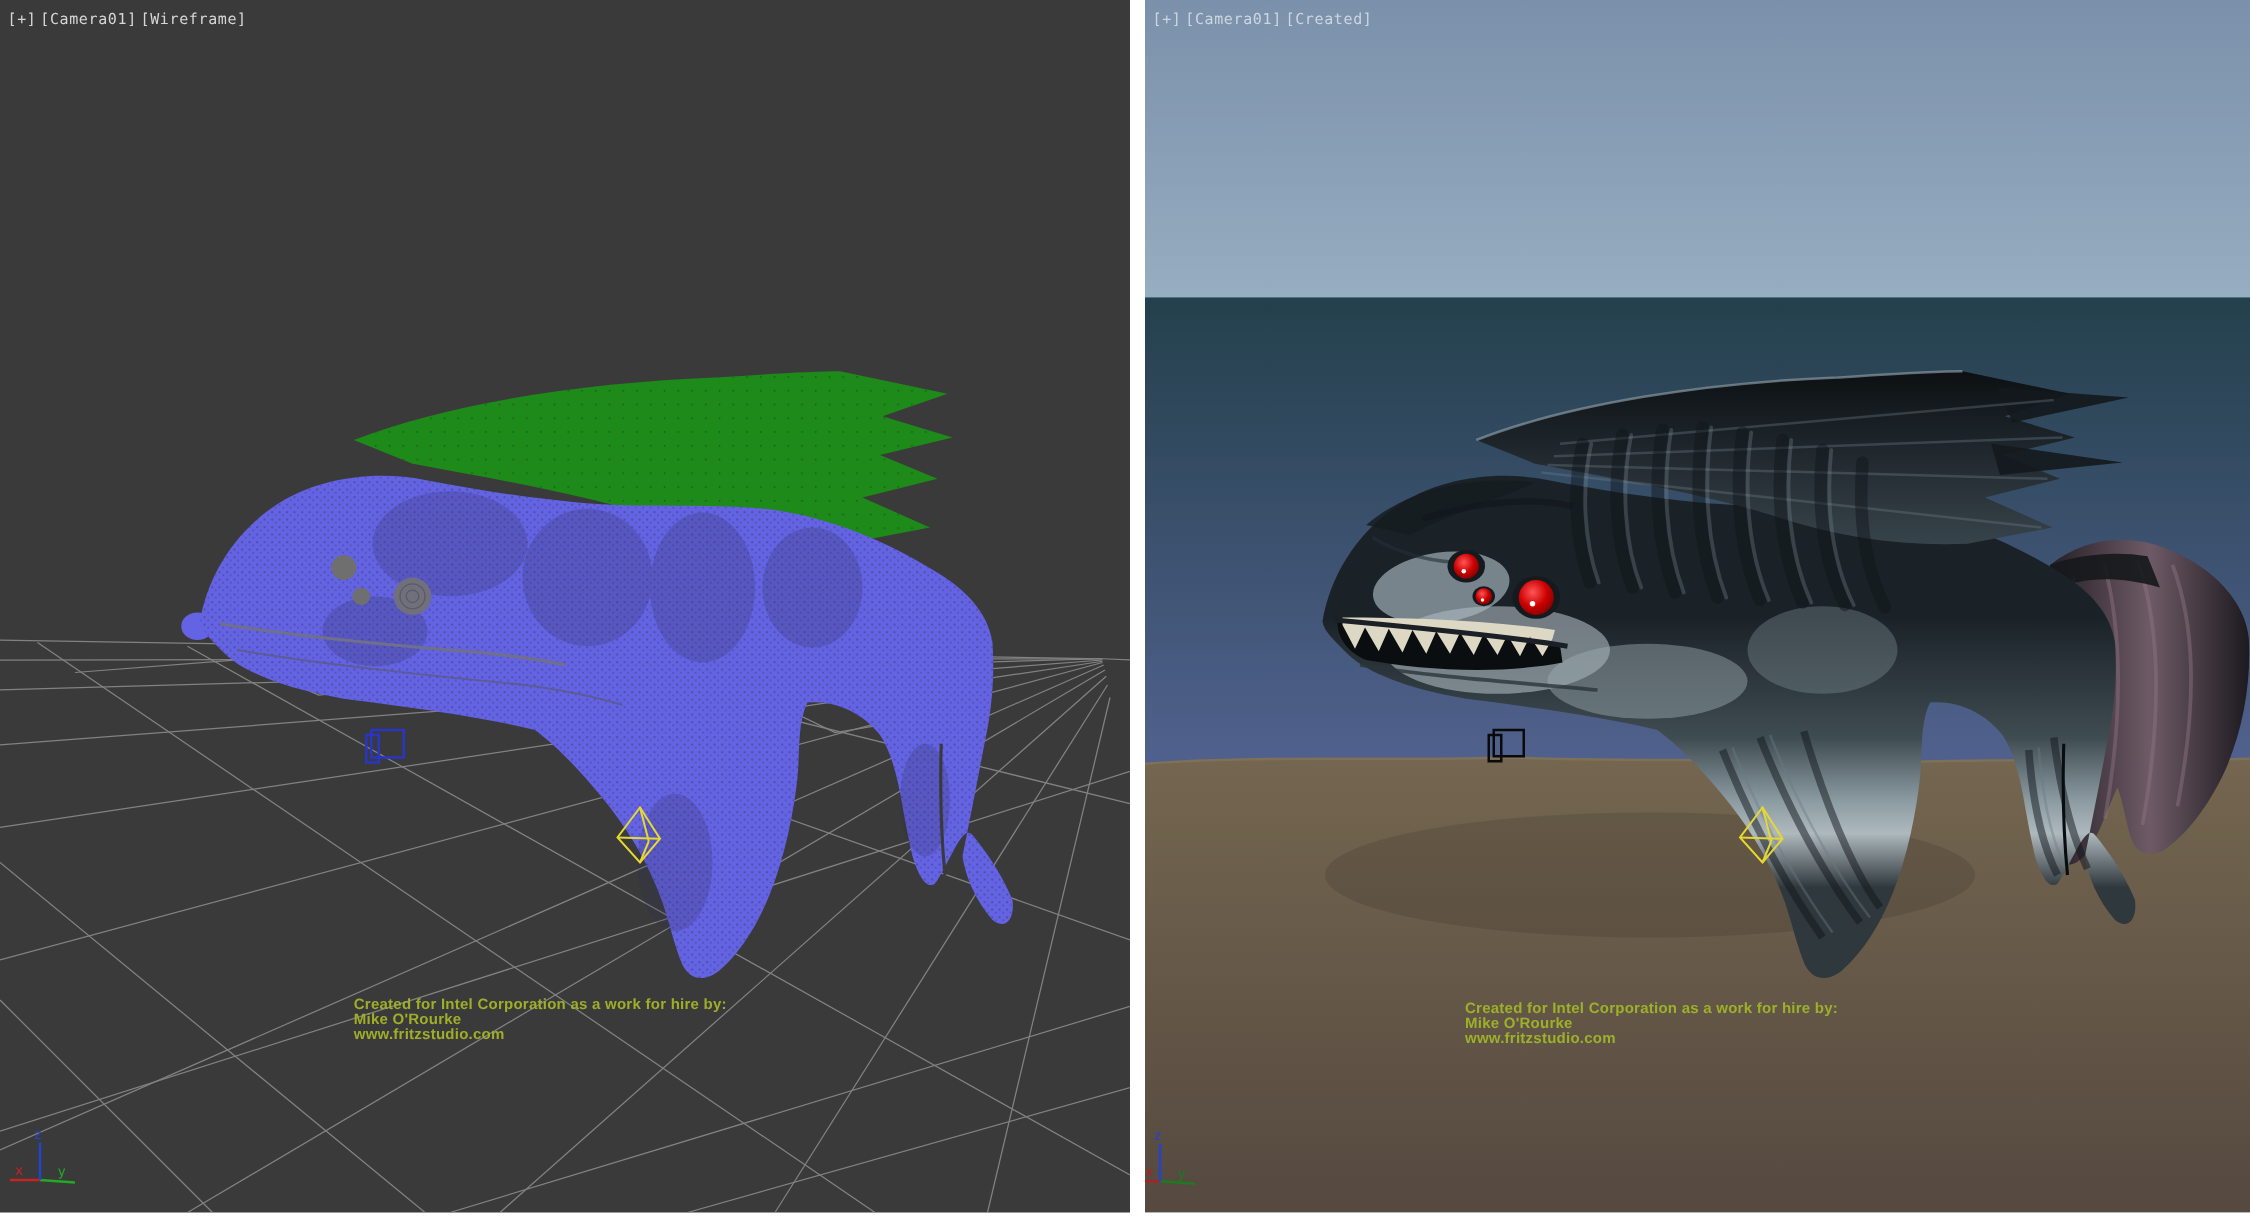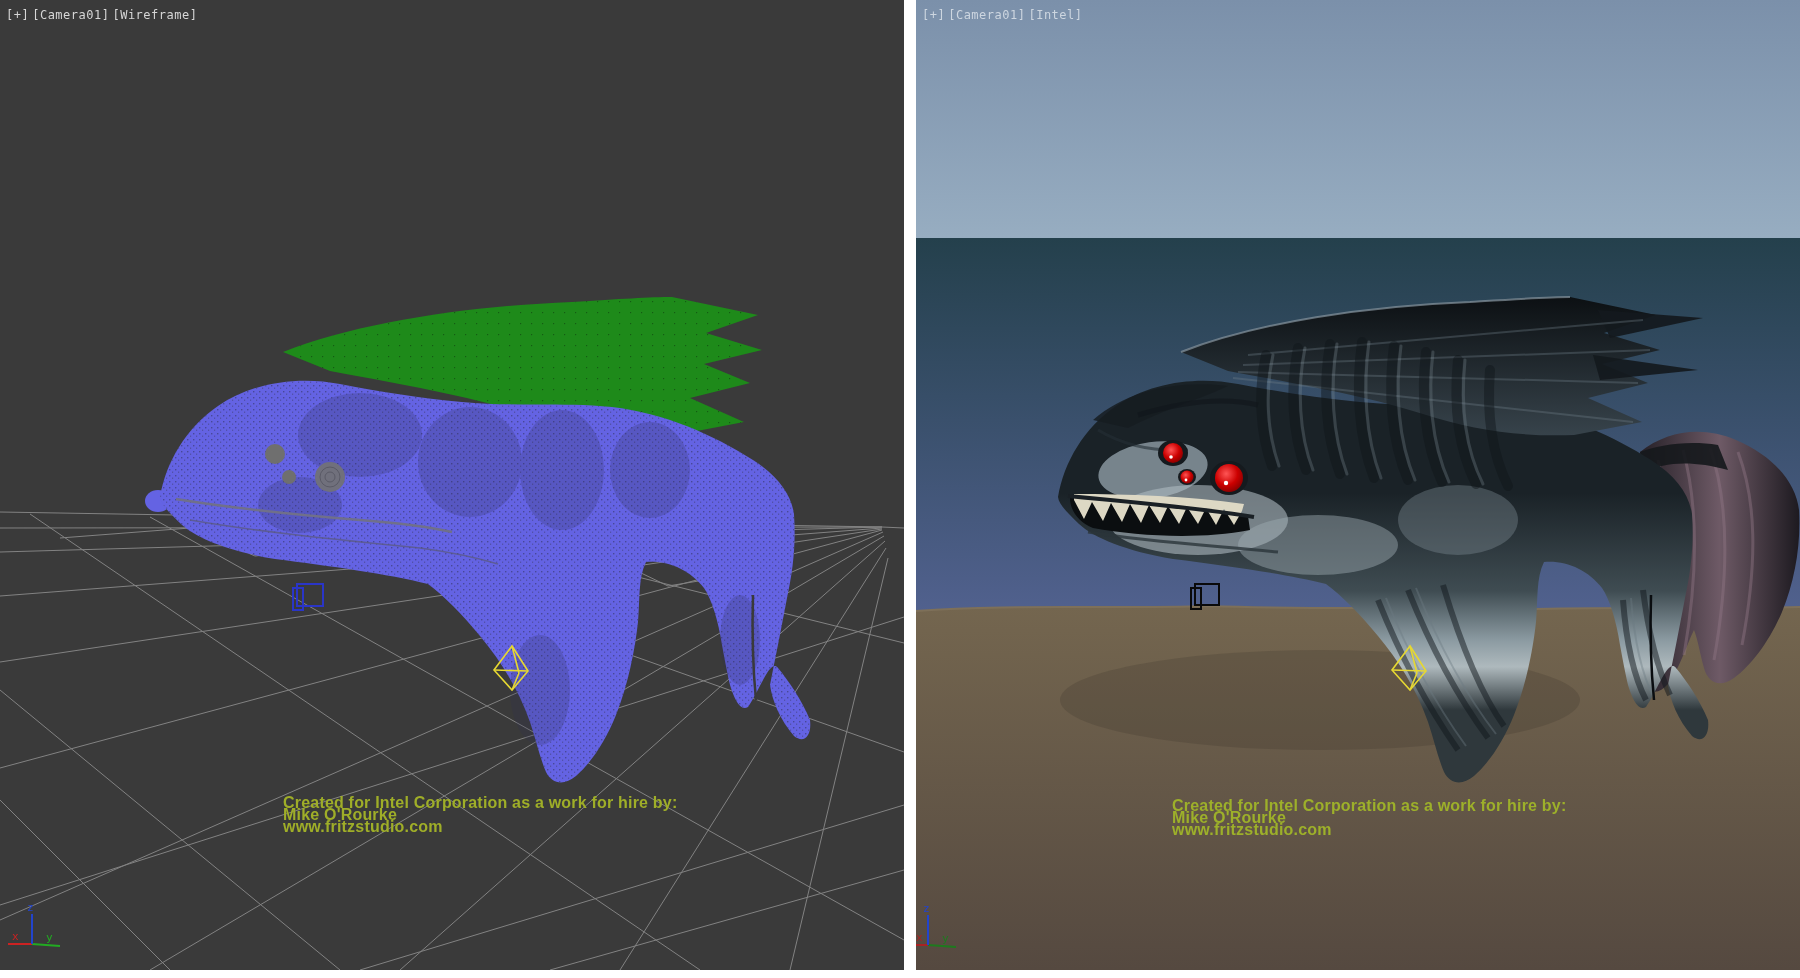--- a/index.html
+++ b/index.html
@@ -8,21 +8,21 @@
   .viewport{position:absolute;top:0;height:970px;overflow:hidden;}
   .vp-left{left:0;width:904px;background:#3a3a3a;}
   .vp-right{left:916px;width:884px;background:#7b90aa;}
   .vp-divider{position:absolute;left:904px;top:0;width:12px;height:970px;background:#ffffff;}
   .vp-label{position:absolute;left:6px;top:8px;z-index:5;
             font-family:"DejaVu Sans Mono","Liberation Mono",monospace;
             font-size:12px;letter-spacing:0.5px;display:flex;gap:3px;user-select:none;}
   .vp-left .vp-label{color:#d6d6d6;}
   .vp-right .vp-label{color:#cdd6e0;}
   .vp-label span{cursor:pointer;}
-  .watermark{position:absolute;z-index:4;font-size:16px;font-weight:bold;line-height:12px;
+  .watermark{position:absolute;z-index:4;font-size:12px;font-weight:bold;line-height:12px;
              letter-spacing:0.2px;white-space:pre;}
   .wm-left{left:283px;top:797px;color:#9fae28;}
   .wm-right{left:256px;top:800px;color:#9db02a;}
   svg{position:absolute;left:0;top:0;display:block;}
 </style>
 </head>
 <body>
 
 <div class="app">
 
@@ -194,21 +194,21 @@
 
     <div class="watermark wm-left"><span>Created for Intel Corporation as a work for hire by:</span><br><span>Mike O'Rourke</span><br><span>www.fritzstudio.com</span></div>
   </div>
 
   <div class="vp-divider"></div>
 
   <div class="viewport vp-right">
     <div class="vp-label">
       <span>[+]</span>
       <span>[Camera01]</span>
-      <span>[Intel]</span>
+      <span>[Created]</span>
     </div>
 
     <svg width="884" height="970" viewBox="916 0 884 970">
       <defs>
         <linearGradient id="skyGrad" x1="0" y1="0" x2="0" y2="1">
           <stop offset="0" stop-color="#7b90aa"></stop>
             <stop offset="1" stop-color="#97adc1"></stop>
         </linearGradient>
         <linearGradient id="seaGrad" x1="0" y1="0" x2="0" y2="1">
           <stop offset="0" stop-color="#24404c"></stop>

